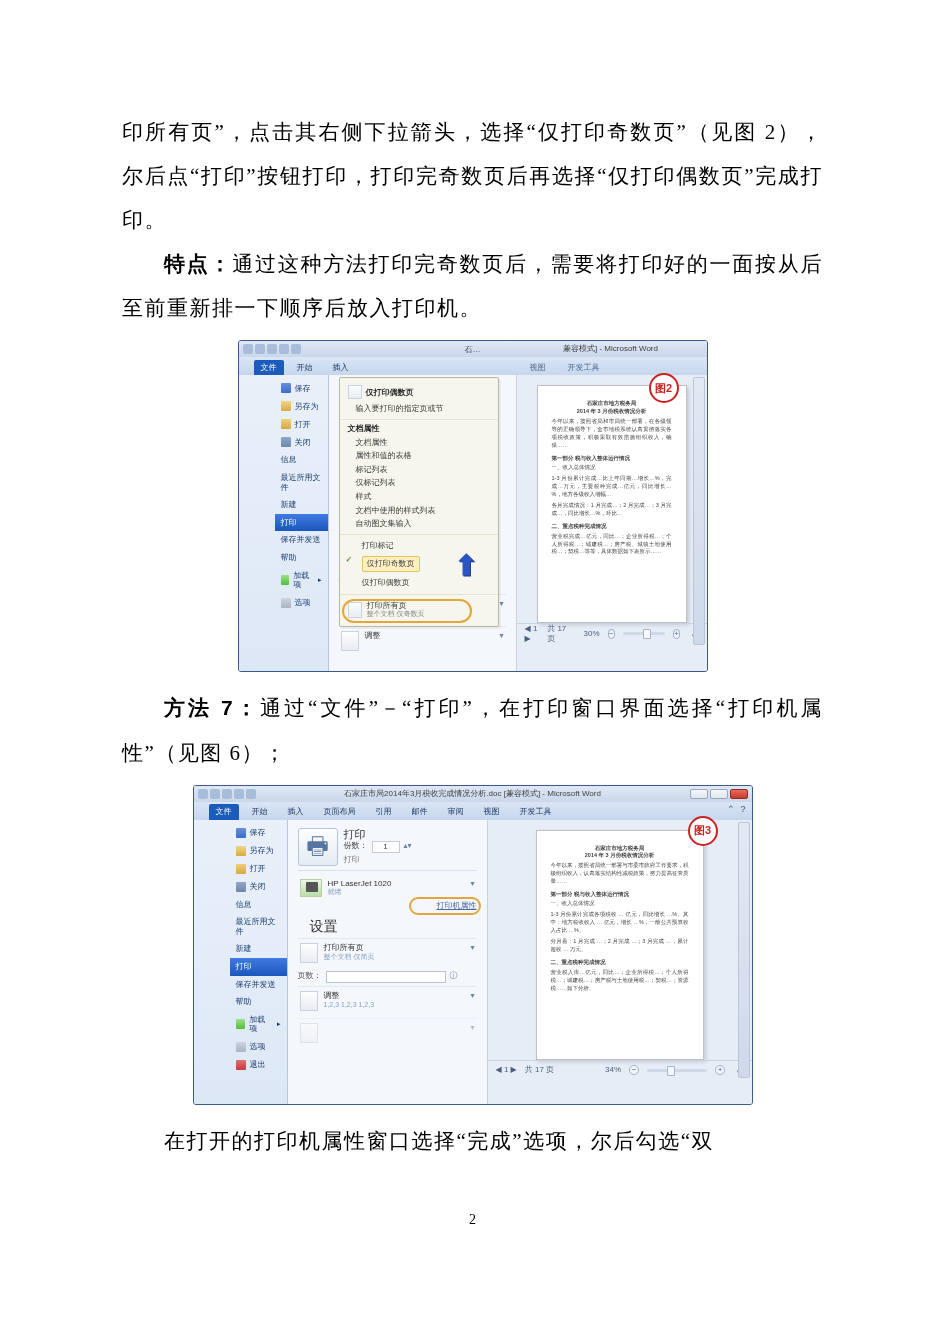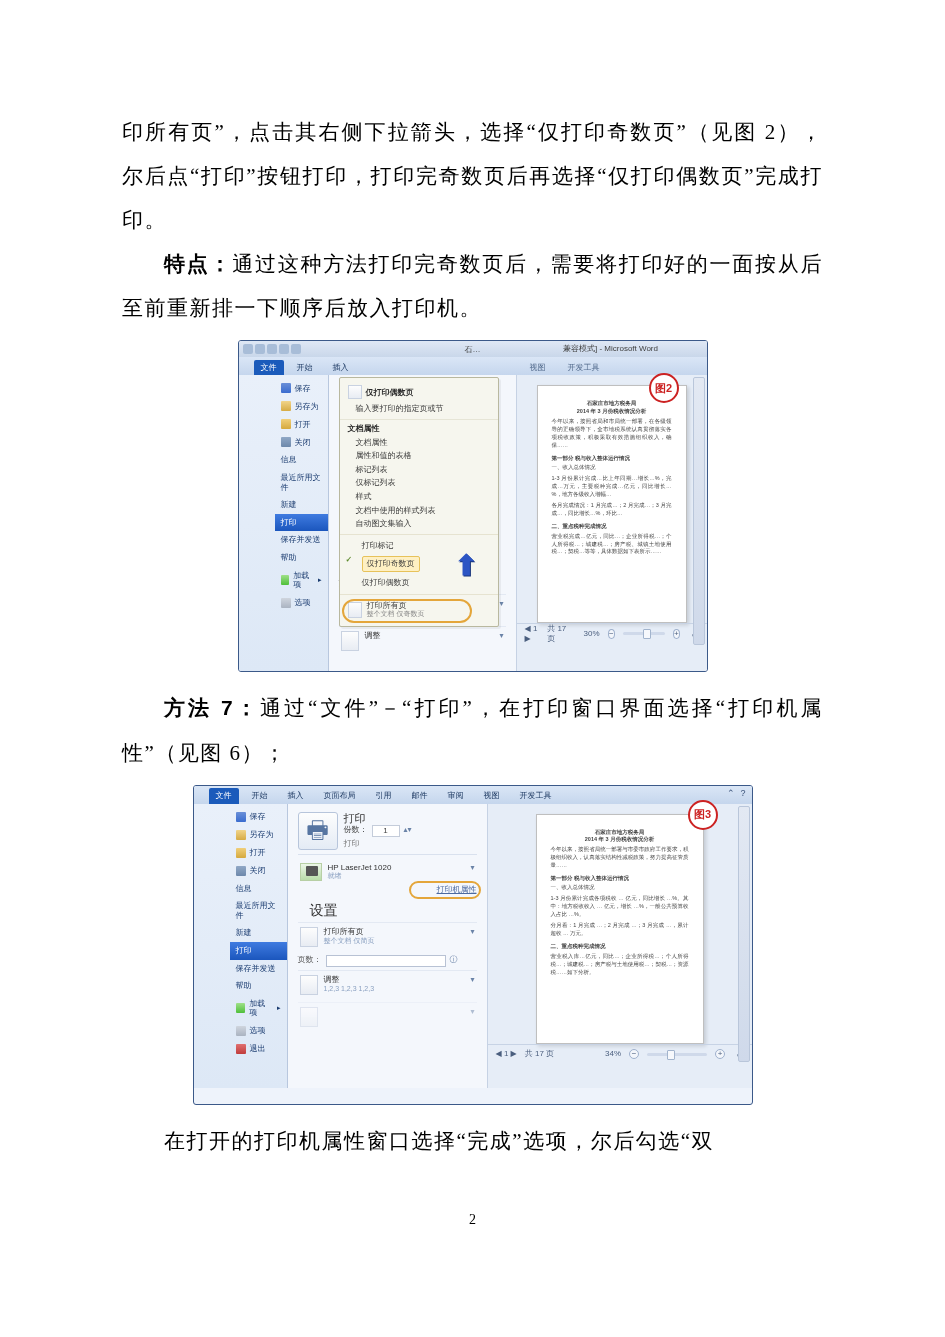--- a/index.html
+++ b/index.html
@@ -346,20 +346,35 @@
     </div>
   </div>
 </div>
 
 <p class="indent">
   <span class="bold">方法 7：</span><span>通过“文件”－“打印”，在打印窗口界面选择“打印机属性”（见图 6）；</span>
 </p>
 
 <div class="fig-wrap">
   <div class="win" style="width:560px;height:320px;margin:0 auto;">
+    <div class="titlebar">
+      <div class="qat">
+          <span></span>
+          <span></span>
+          <span></span>
+          <span></span>
+          <span></span>
+        </div>
+      <div class="title">石家庄市局2014年3月税收完成情况分析.doc [兼容模式] - Microsoft Word</div>
+      <div class="winbtns">
+          <span></span>
+          <span></span>
+          <span class="close"></span>
+        </div>
+    </div>
     <div class="ribbon-tabs">
       <span class="tab active">文件</span>
       <span class="tab">开始</span>
       <span class="tab">插入</span>
       <span class="tab">页面布局</span>
       <span class="tab">引用</span>
       <span class="tab">邮件</span>
       <span class="tab">审阅</span>
       <span class="tab">视图</span>
       <span class="tab">开发工具</span>

